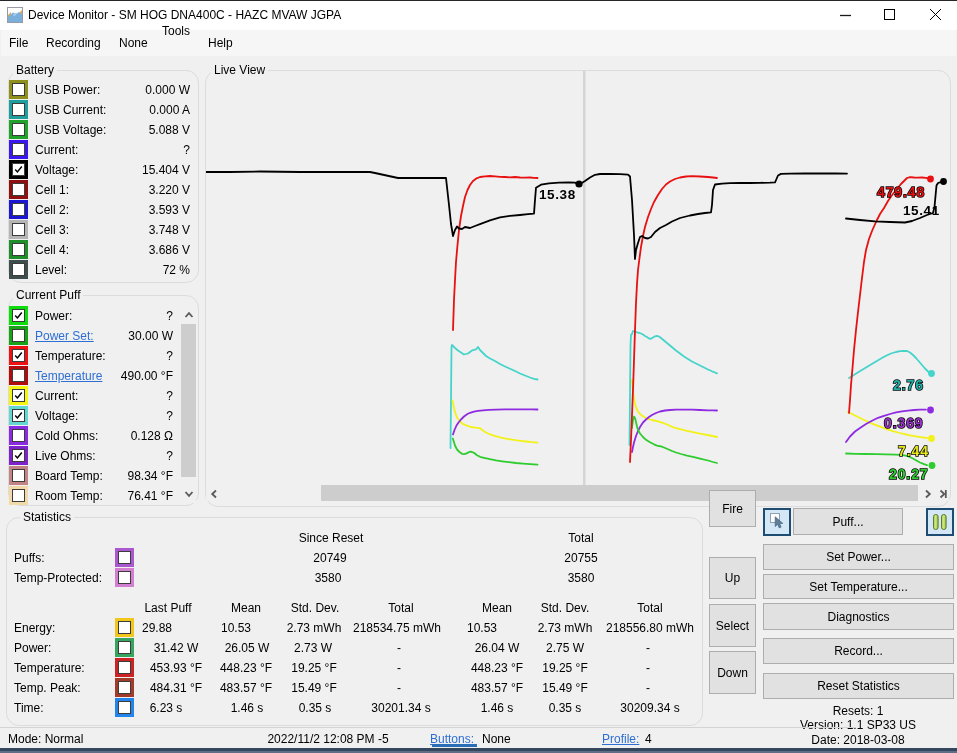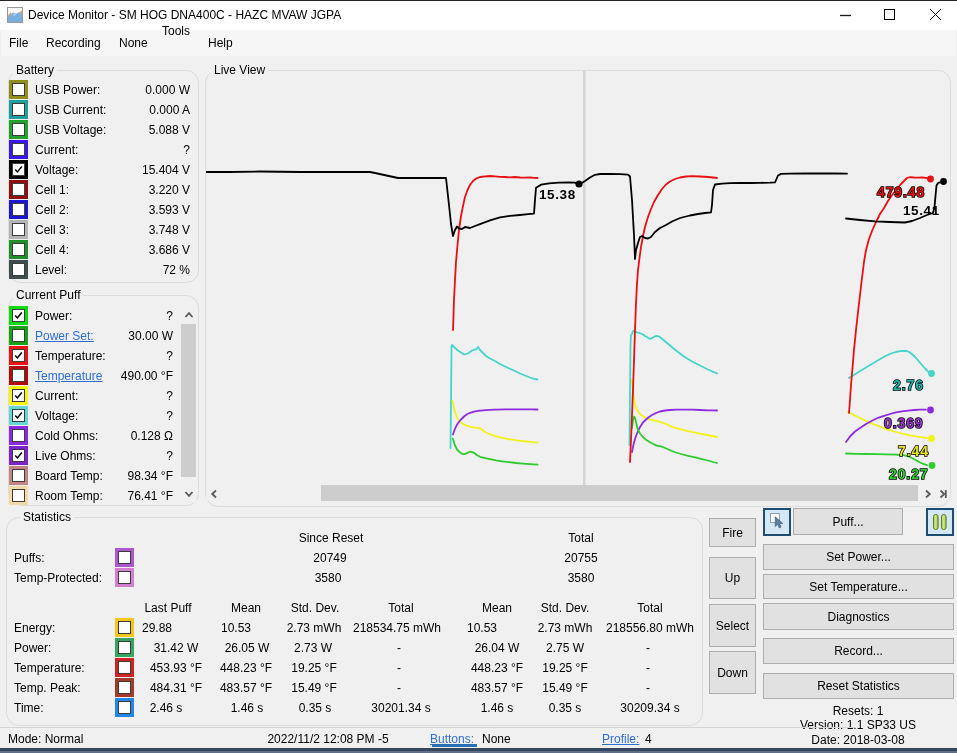--- a/index.html
+++ b/index.html
@@ -317,31 +317,31 @@
 <div class="ctr" style="left:246px;top:681px">483.57 °F</div>
 <div class="ctr" style="left:314px;top:681px">15.49 °F</div>
 <div class="ctr" style="left:399px;top:681px">-</div>
 <div class="ctr" style="left:497px;top:681px">483.57 °F</div>
 <div class="ctr" style="left:565px;top:681px">15.49 °F</div>
 <div class="ctr" style="left:648px;top:681px">-</div>
 <div class="lbl" style="left:14px;top:701px">Time:</div>
 <div class="cb" style="left:115px;top:698px;background:#2285ec">
       <b></b>
     </div>
-<div class="ctr" style="left:166px;top:701px">2.46 s</div>
+<div class="ctr" style="left:166px;top:701px">6.23 s</div>
 <div class="ctr" style="left:247px;top:701px">1.46 s</div>
 <div class="ctr" style="left:315px;top:701px">0.35 s</div>
 <div class="ctr" style="left:401px;top:701px">30201.34 s</div>
 <div class="ctr" style="left:497px;top:701px">1.46 s</div>
 <div class="ctr" style="left:565px;top:701px">0.35 s</div>
 <div class="ctr" style="left:650px;top:701px">30209.34 s</div>
 </div>
 
 <div id="rightbtns">
-<div class="btn" style="left:709px;top:518px;width:47px;height:29px">Fire</div>
+<div class="btn" style="left:709px;top:490px;width:47px;height:37px">Fire</div>
 <div class="btn" style="left:709px;top:557px;width:47px;height:42px">Up</div>
 <div class="btn" style="left:709px;top:604px;width:47px;height:43px">Select</div>
 <div class="btn" style="left:709px;top:651px;width:47px;height:43px">Down</div>
 <div class="iconbtn" style="left:763px;top:508px;width:28px;height:28px"></div>
 <svg class="abs" style="left:770px;top:513px" width="17" height="18" viewBox="0 0 17 18">
 <rect x="0.5" y="0.5" width="9" height="9" fill="#fdfdfd" stroke="#90a0ae"></rect>
 <path d="M5.2 3.8 L5.2 13.6 L7.7 11.3 L9.2 14.9 L11.1 14.1 L9.6 10.6 L12.8 10.4 Z" fill="#5e7d99" stroke="#47647e" stroke-width="0.7"></path>
 </svg>
 <div class="btn" style="left:793px;top:508px;width:110px;height:27px">Puff...</div>
 <div class="iconbtn" style="left:926px;top:508px;width:28px;height:28px"></div>

